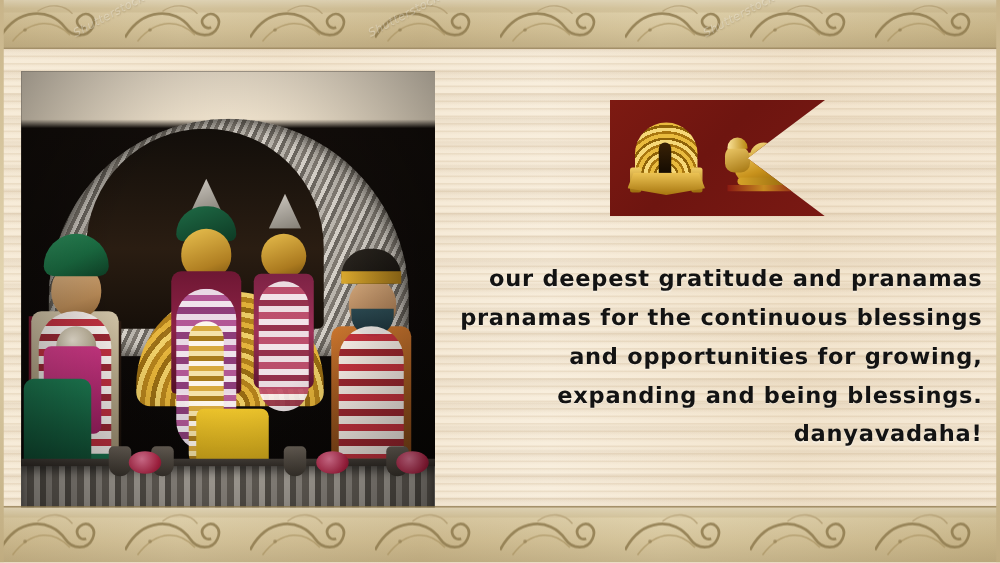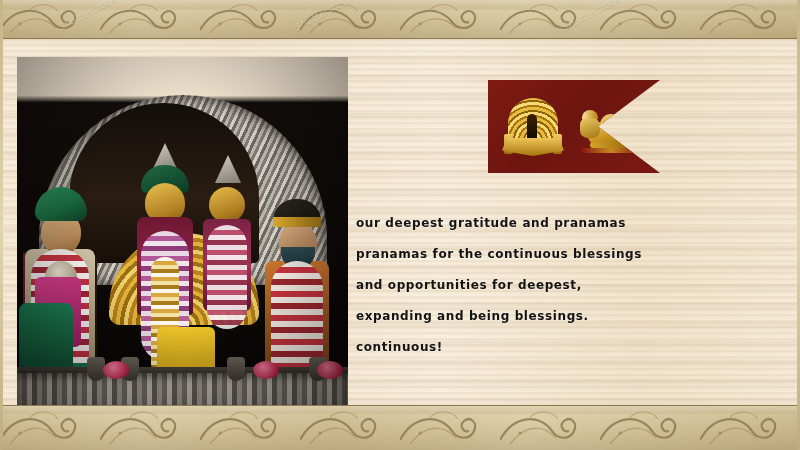--- a/index.html
+++ b/index.html
@@ -243,23 +243,23 @@
   .f-horn{position:absolute;left:2px;top:0px;width:16px;height:9px;border-radius:8px 8px 0 0;
     background:linear-gradient(to right,#fae39a,#b9860f);}
   .f-legs{position:absolute;left:10px;top:32px;width:46px;height:6px;border-radius:3px;
     background:linear-gradient(to right,#d6a329,#8e6208);}
   .f-slab{position:absolute;left:2px;top:38px;width:58px;height:5px;
     background:linear-gradient(to right,#8a1a12,#c68a20,#8a1a12);}
 
   
   .message{
     position:absolute;left:356px;top:208px;width:430px;
-    text-align:left;color:#131313;
+    text-align:right;color:#131313;
     font-family:"DejaVu Sans", sans-serif;
-    font-size:12px;font-weight:700;letter-spacing:.6px;line-height:31px;
+    font-size:18px;font-weight:700;letter-spacing:.6px;line-height:31px;
     text-shadow:0 1px 0 rgba(255,255,255,.35);
   }
   .message .ln{display:block;white-space:nowrap;}
 
   
   .wm{
     position:absolute;color:rgba(255,255,255,.30);
     font-size:9px;font-style:italic;letter-spacing:.5px;
     transform:rotate(-28deg);pointer-events:none;user-select:none;
     text-shadow:0 1px 1px rgba(120,100,60,.25);
@@ -360,23 +360,23 @@
       <div class="f-head"></div>
       <div class="f-horn"></div>
       <div class="f-legs"></div>
       <div class="f-slab"></div>
     </div>
   </div>
 
   <div class="message">
     <span class="ln">our deepest gratitude and pranamas</span>
     <span class="ln">pranamas for the continuous blessings</span>
-    <span class="ln">and opportunities for deepest,</span>
+    <span class="ln">and opportunities for growing,</span>
     <span class="ln">expanding and being blessings.</span>
-    <span class="ln">continuous!</span>
+    <span class="ln">danyavadaha!</span>
   </div>
 
   <div class="wm" style="left:56px;top:8px;">Shutterstock</div>
   <div class="wm" style="left:292px;top:8px;">Shutterstock</div>
   <div class="wm" style="left:560px;top:8px;">Shutterstock</div>
   <div class="wm" style="left:96px;top:420px;">Shutterstock</div>
   <div class="wm" style="left:356px;top:420px;">Shutterstock</div>
   <div class="wm" style="left:640px;top:420px;">Shutterstock</div>
 
   <div class="border-band border-bottom">

